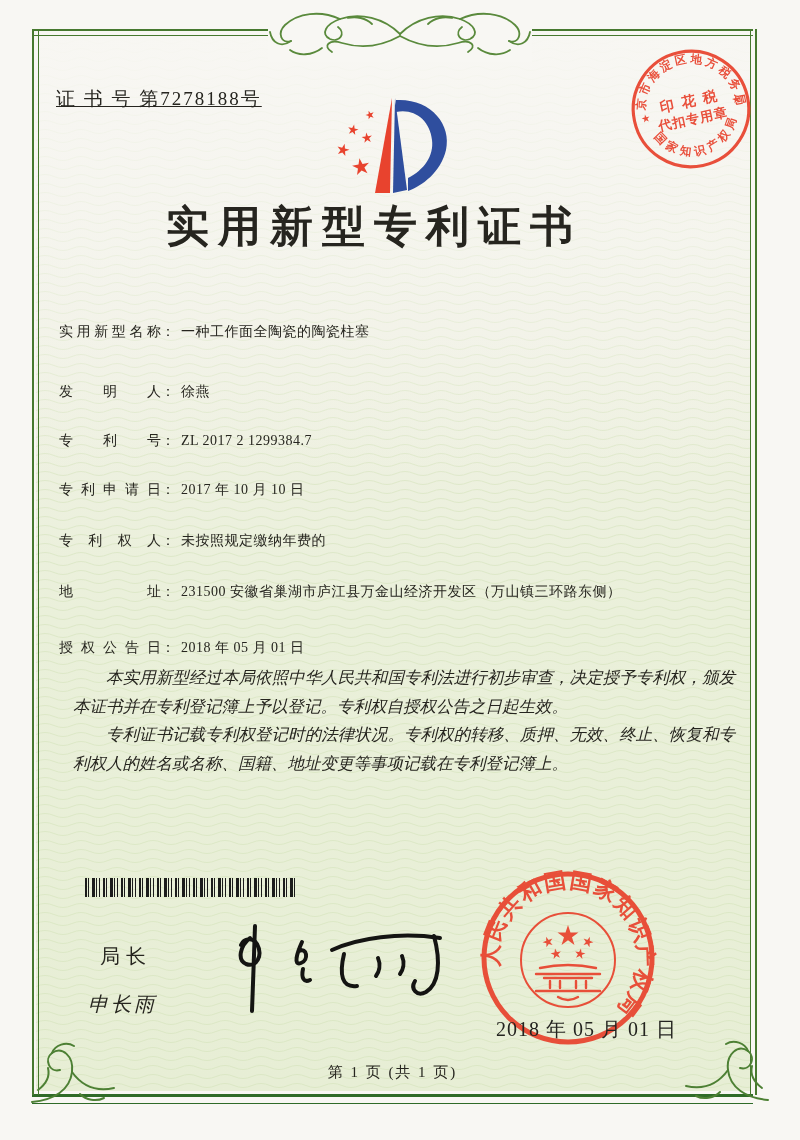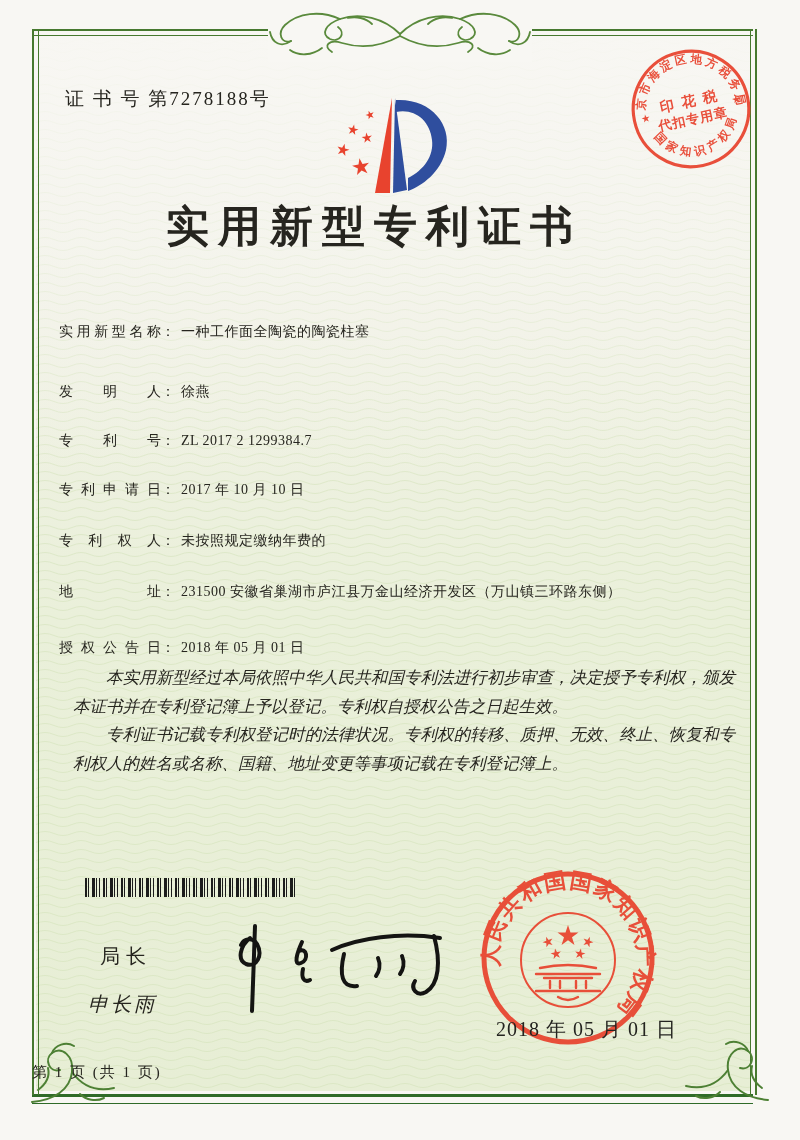--- a/index.html
+++ b/index.html
@@ -22,21 +22,21 @@
   .vline{top:29px;height:1066px;width:4px;}
   .vline.left{left:32px;border-left:2px solid var(--g);border-right:1px solid var(--g);}
   .vline.right{left:750px;border-right:2px solid var(--g);border-left:1px solid var(--g);}
   .tint{left:36px;top:35px;width:715px;height:1056px;z-index:0;
     background:linear-gradient(180deg,#f4f3ee 0%,#f0f1e4 28%,#eaf0da 55%,#e7eed5 100%);}
   .waves{left:36px;top:35px;z-index:1;opacity:.5;}
   .wavefade{left:36px;top:35px;width:715px;height:500px;z-index:1;
     background:linear-gradient(180deg,rgba(248,247,243,.95) 0%,rgba(248,247,243,0) 90%);}
   .deco{z-index:3;}
   
-  .certno{left:65px;top:86px;font-size:19px;letter-spacing:2px;z-index:4;}
+  .certno{left:56px;top:86px;font-size:19px;letter-spacing:2px;z-index:4;text-decoration:underline;}
   .logo{left:330px;top:90px;z-index:4;}
   .title{left:0;top:198px;width:748px;text-align:center;font-size:43px;font-weight:bold;
     letter-spacing:9px;z-index:4;}
   
   .taxstamp{left:628px;top:46px;width:126px;height:126px;z-index:5;transform:rotate(-12deg);opacity:.93;}
   
   .field{position:absolute;left:59px;width:690px;font-size:14px;z-index:4;line-height:29px;}
   .flabel{display:inline-block;width:102px;text-align:justify;text-align-last:justify;vertical-align:top;}
   .fcolon{display:inline-block;width:20px;vertical-align:top;}
   .fvalue{display:inline-block;vertical-align:top;max-width:480px;letter-spacing:.5px;}
@@ -51,21 +51,21 @@
       #1c1c1c 0 2px,transparent 2px 3px,
       #1c1c1c 3px 4px,transparent 4px 7px,
       #1c1c1c 7px 10px,transparent 10px 11px,
       #1c1c1c 11px 12px,transparent 12px 14px,
       #1c1c1c 14px 15px,transparent 15px 18px);}
   .sign-title{left:100px;top:943px;font-size:20px;letter-spacing:6px;z-index:4;font-family:"Liberation Sans",sans-serif;}
   .sign-name{left:88px;top:991px;font-size:20px;letter-spacing:3px;z-index:4;font-family:"Liberation Sans",sans-serif;font-style:italic;}
   .signature{left:210px;top:912px;z-index:6;}
   .seal{left:474px;top:864px;width:188px;height:188px;z-index:5;opacity:.93;}
   .sealdate{left:496px;top:1016px;font-size:20px;letter-spacing:1px;z-index:6;color:#242420;}
-  .footer{left:32px;top:1063px;width:721px;text-align:left;font-size:15px;letter-spacing:2px;z-index:4;}
+  .footer{left:32px;top:1063px;width:721px;text-align:center;font-size:15px;letter-spacing:2px;z-index:4;}
   svg text{font-family:"Liberation Serif","DejaVu Serif",serif;}
 </style>
 </head>
 <body>
 
 <div class="abs tint"></div>
 <svg class="abs waves" width="715" height="1056">
   <defs>
     <pattern id="wv" width="36" height="9" patternUnits="userSpaceOnUse">
       <path d="M0,6.5 Q 9,2.5 18,6.5 T 36,6.5" fill="none" stroke="#cfe0b4" stroke-width="1"></path>

